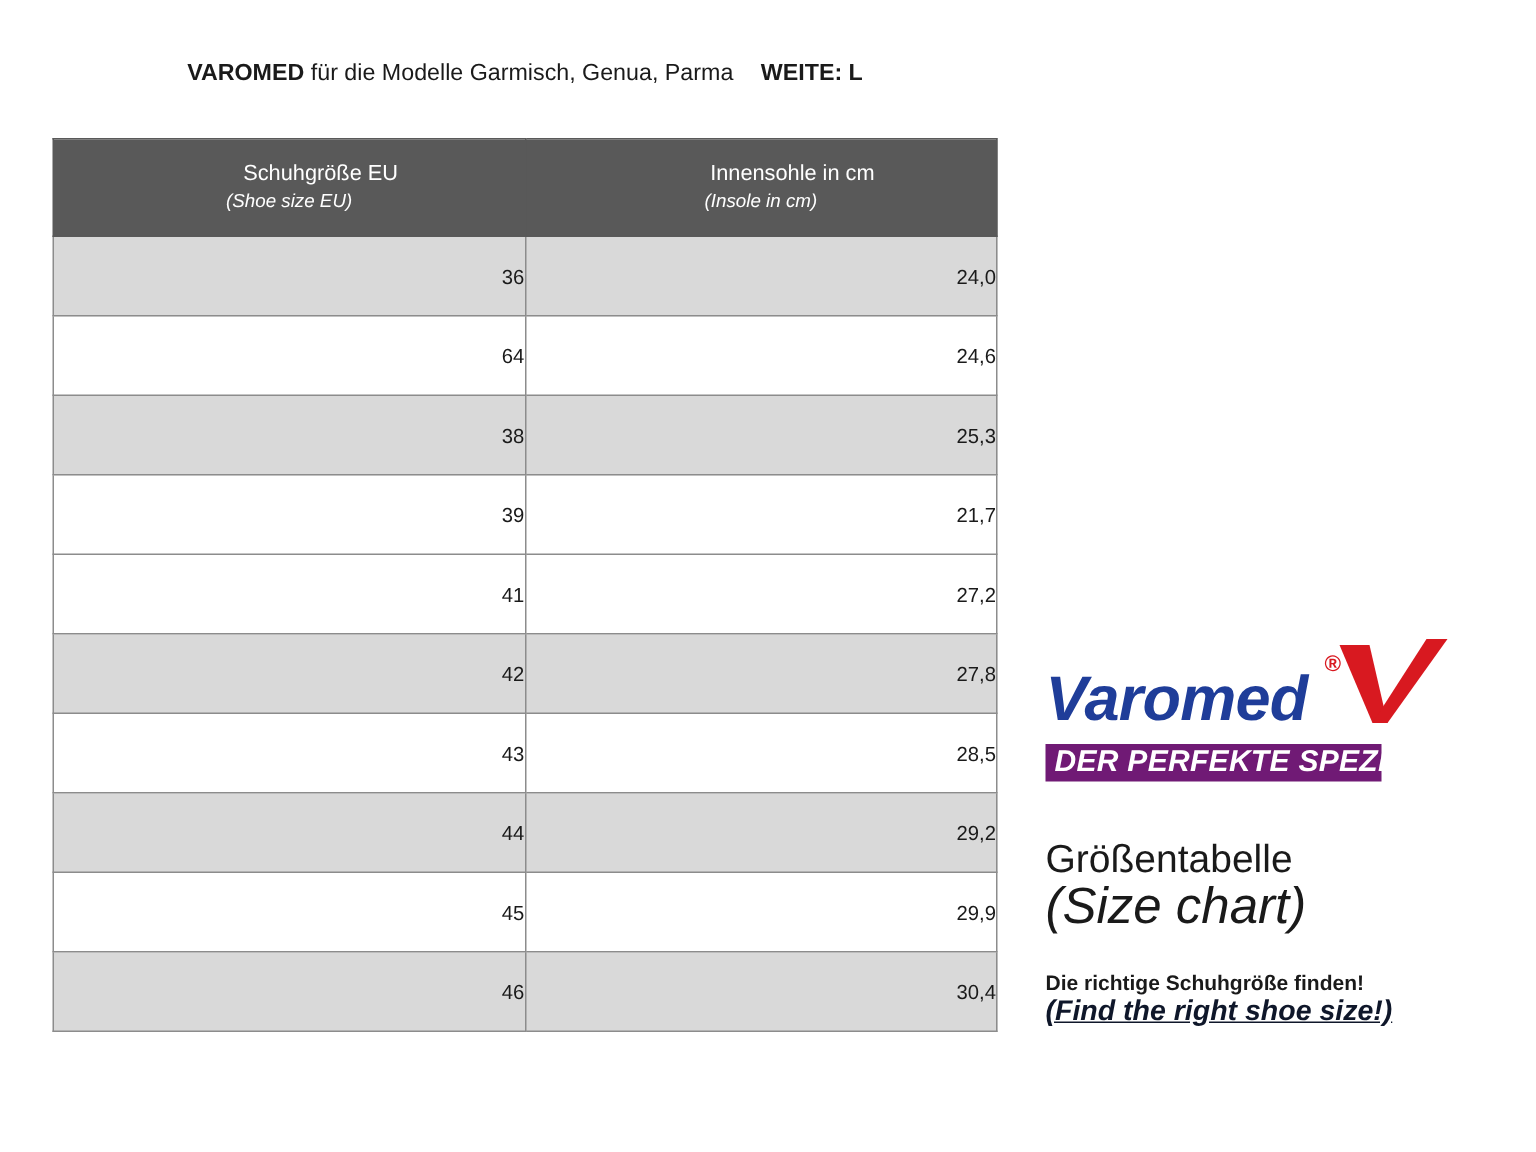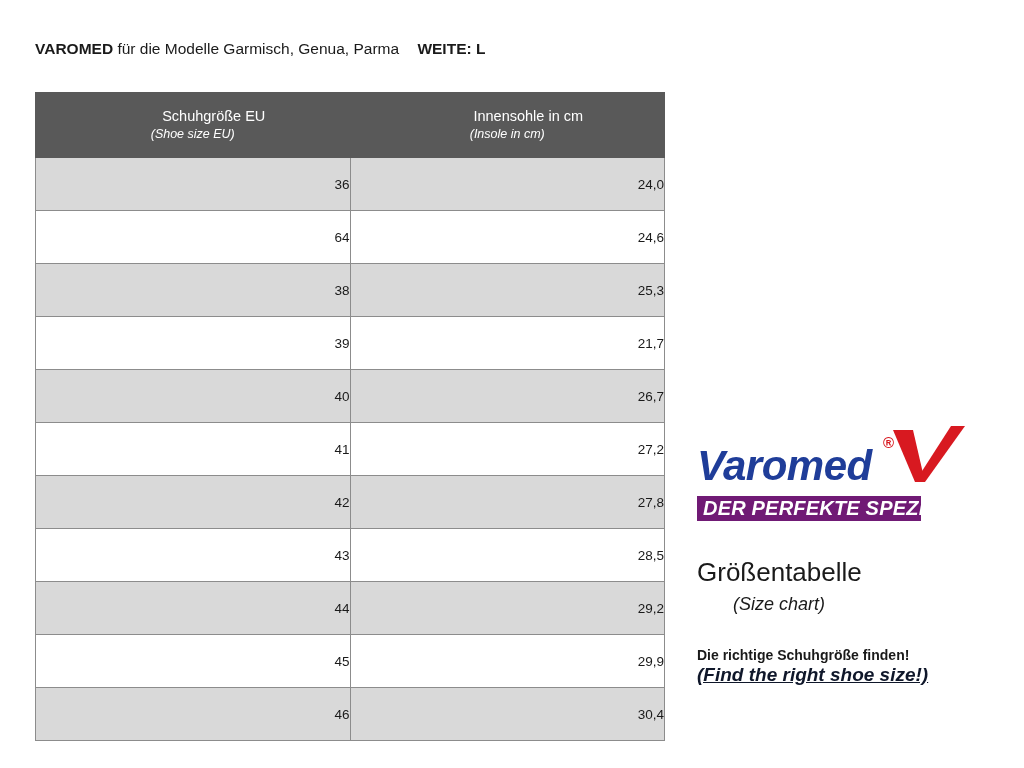--- a/index.html
+++ b/index.html
@@ -15,20 +15,21 @@
     overflow: hidden;
     position: relative;
   }
 
   
   .heading {
     position: absolute;
     left: 35px;
     top: 38px;
     width: 630px;
+    text-align: center;
   }
   .heading-line1 {
     font-size: 15.5px;
     line-height: 21px;
     color: #1a1a1a;
     white-space: nowrap;
   }
   .heading-line1 .bold {
     font-weight: bold;
   }
@@ -154,25 +155,24 @@
     white-space: nowrap;
   }
 
   .panel-title {
     margin-top: 36px;
     font-size: 26px;
     color: #1a1a1a;
     line-height: 32px;
   }
   .panel-title-en {
-    font-size: 18px;
+    font-size: 34px;
     font-style: italic;
     color: #1a1a1a;
     line-height: 32px;
-    margin-left: 36px;
   }
   .panel-sub {
     margin-top: 26px;
     font-size: 14px;
     font-weight: bold;
     color: #1a1a1a;
     line-height: 19px;
   }
   .panel-sub-en {
     font-size: 19px;
@@ -217,24 +217,20 @@
       <td>24,6</td>
     </tr>
     <tr class="shade">
       <td>38</td>
       <td>25,3</td>
     </tr>
     <tr class="plain">
       <td>39</td>
       <td>21,7</td>
     </tr>
-    <tr class="shade">
-      <td>40</td>
-      <td>26,7</td>
-    </tr>
     <tr class="plain">
       <td>41</td>
       <td>27,2</td>
     </tr>
     <tr class="shade">
       <td>42</td>
       <td>27,8</td>
     </tr>
     <tr class="plain">
       <td>43</td>

